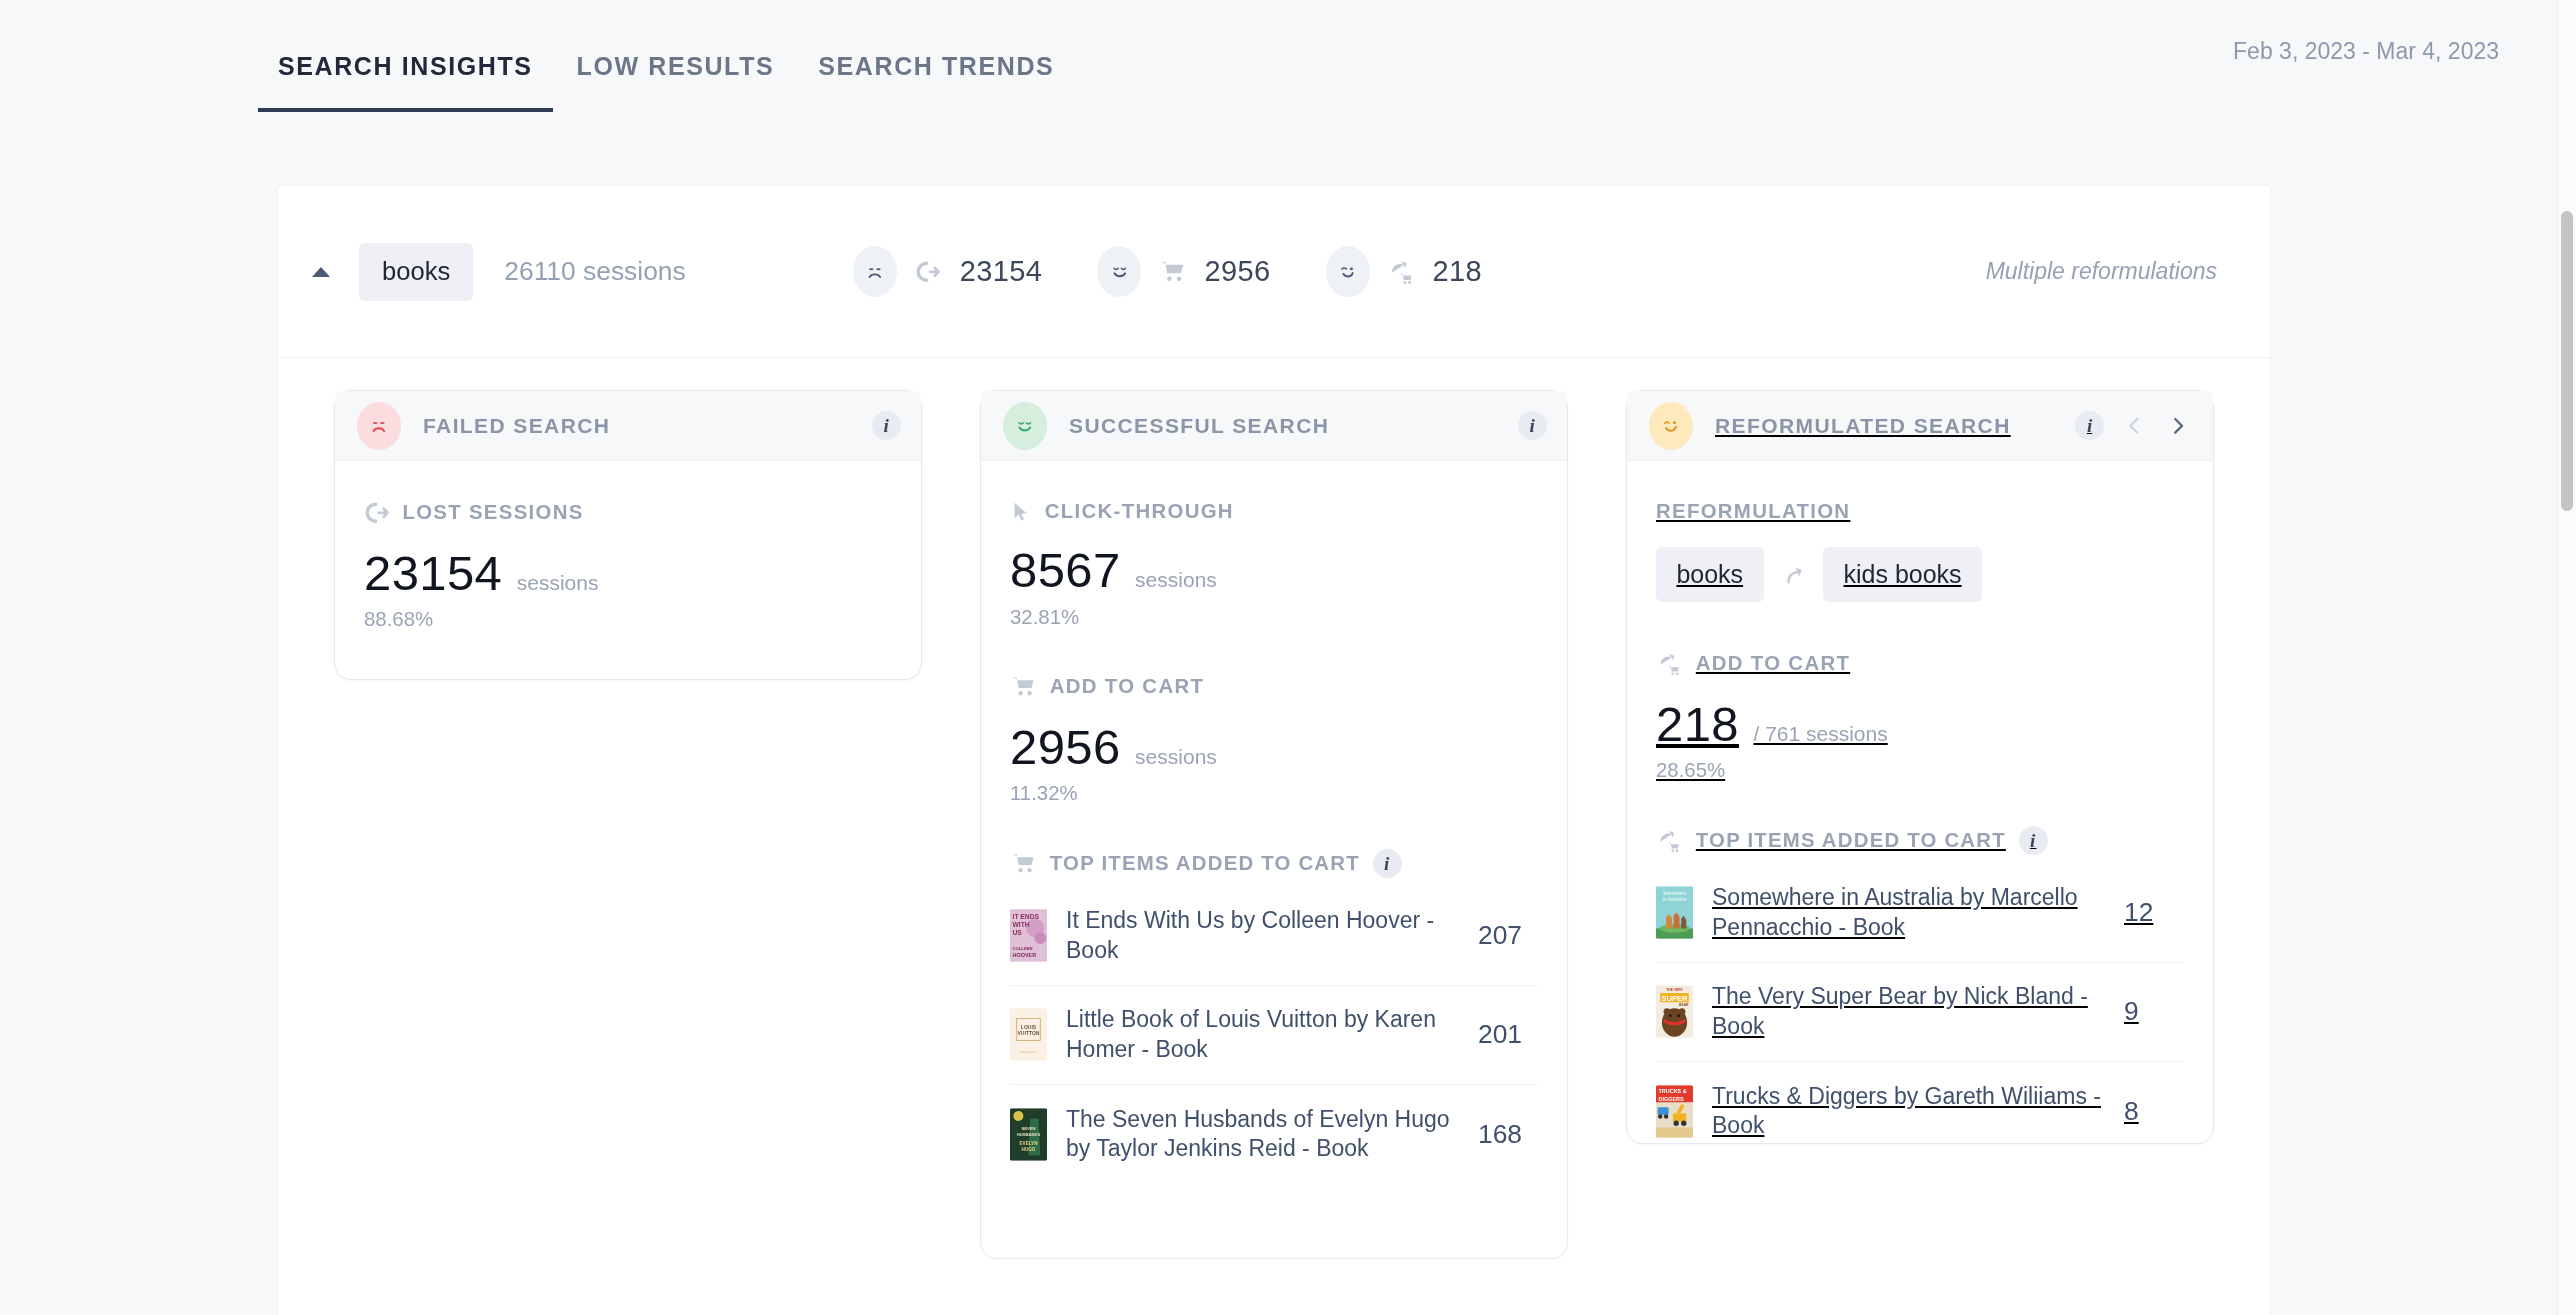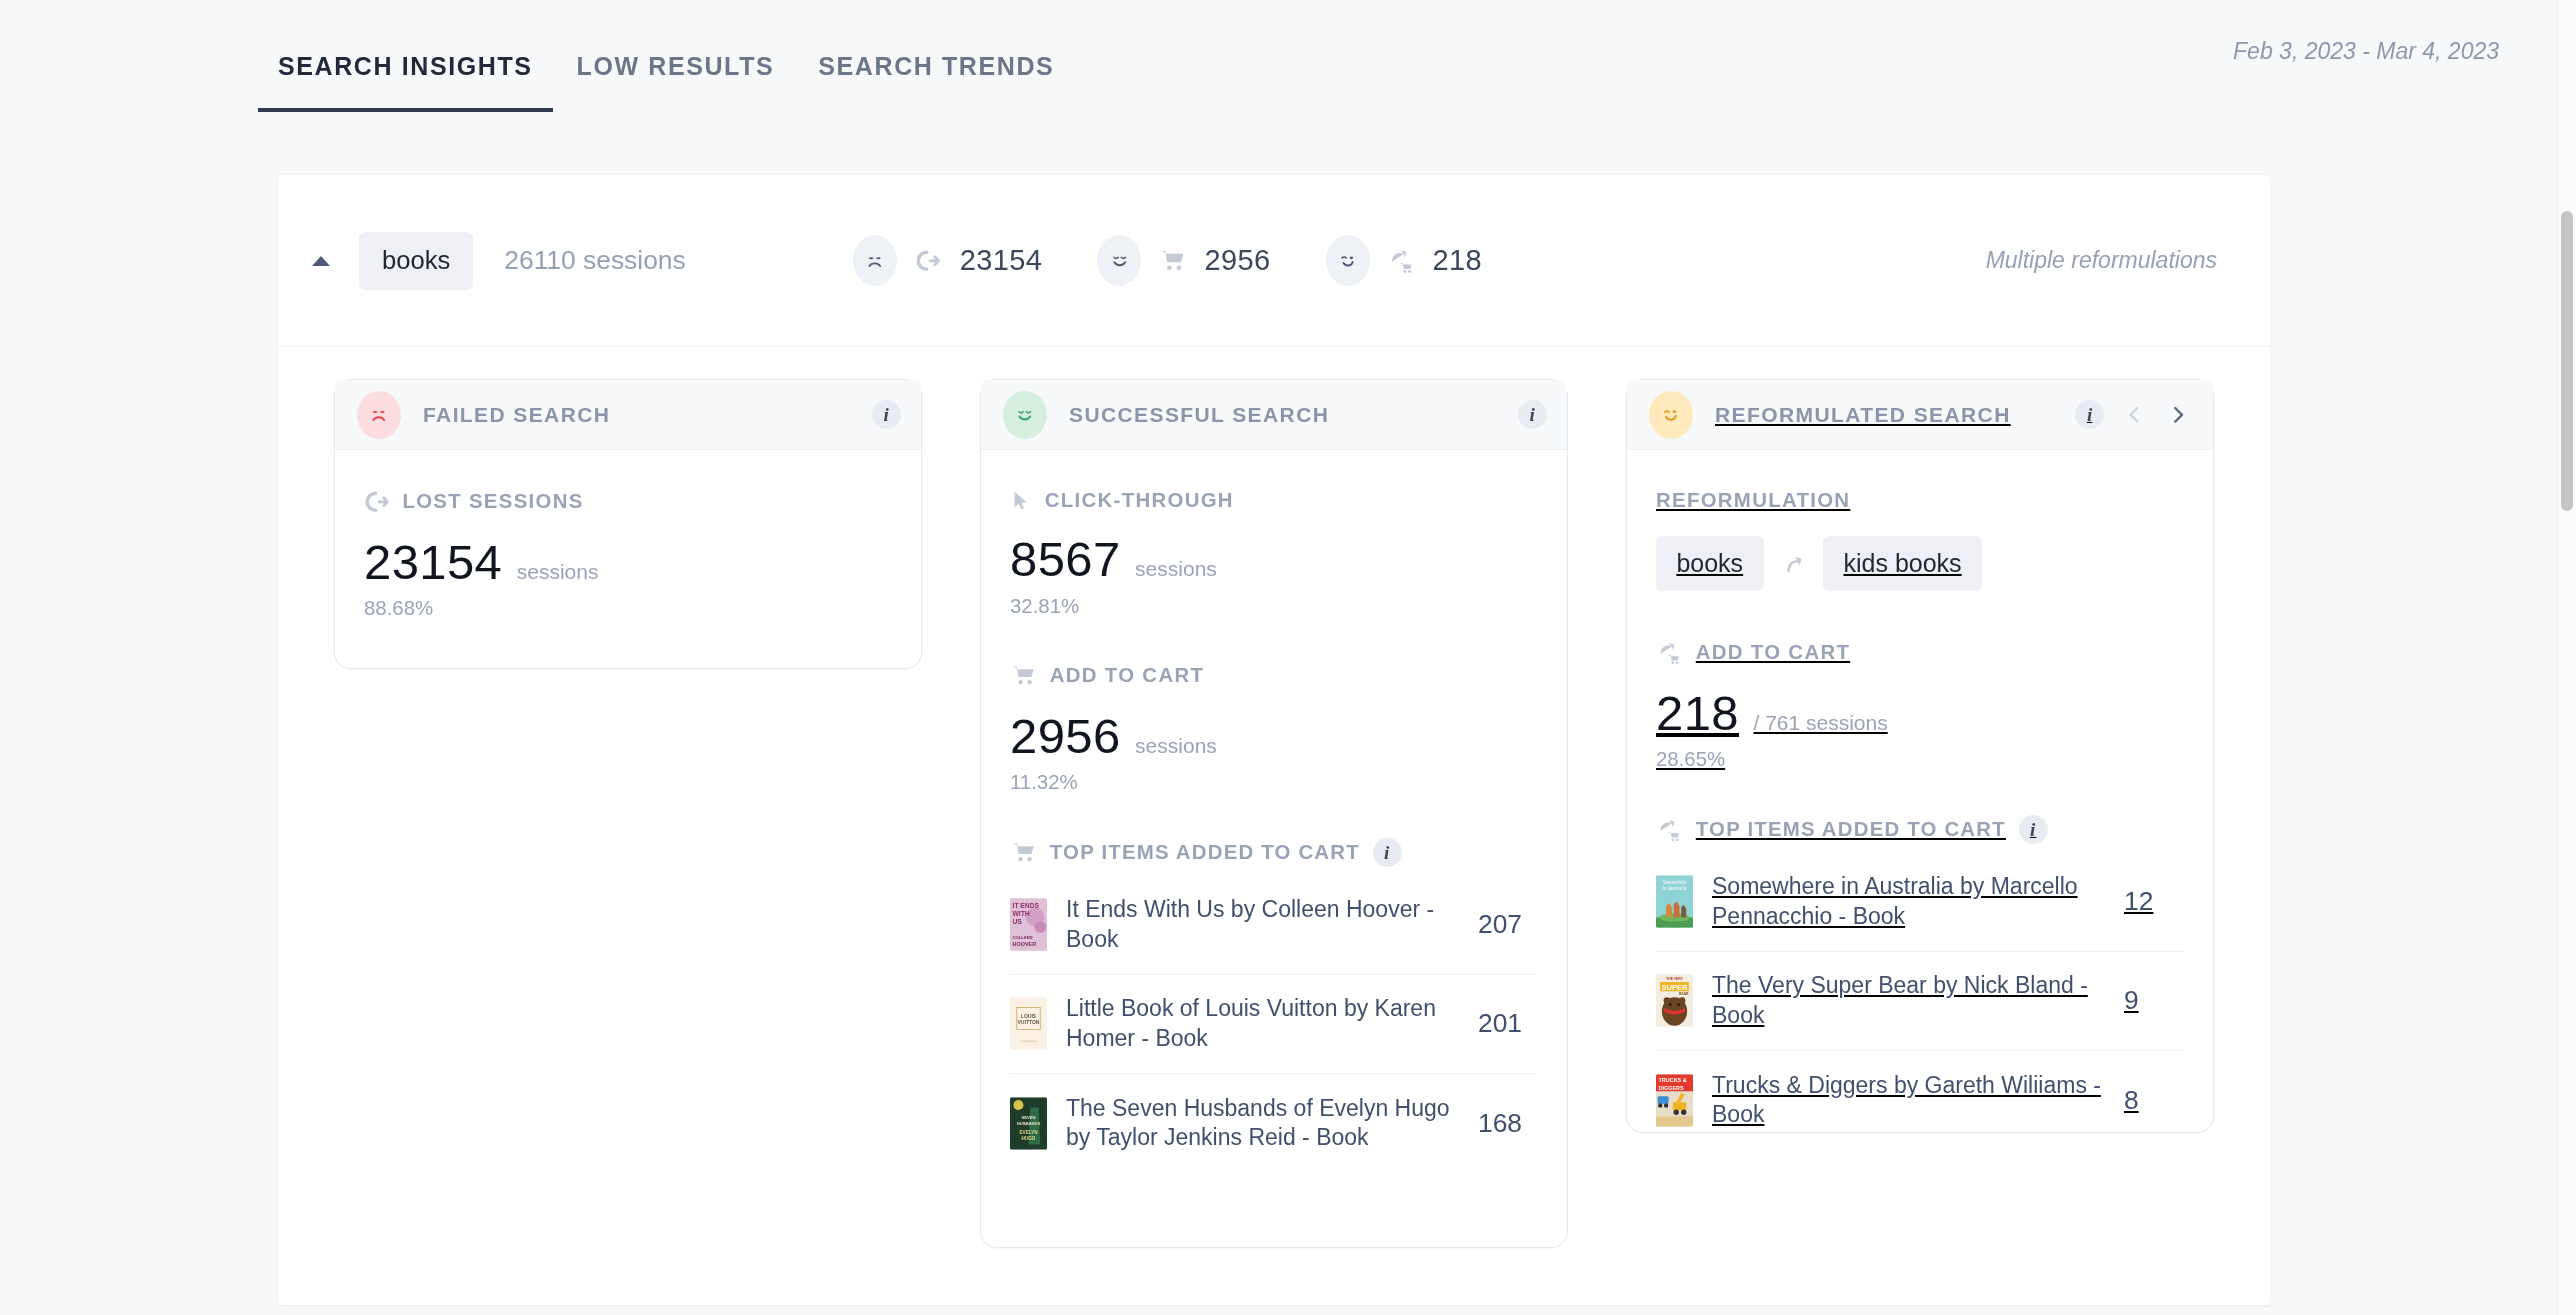--- a/index.html
+++ b/index.html
@@ -42,29 +42,28 @@
     content: "";
     position: absolute;
     left: -20.4px; right: -20.4px; bottom: 0;
     height: 4.3px;
     background: #2f3b52;
   }
   .daterange {
     position: absolute;
     right: 77px; top: 38px;
     font-size: 23px;
-    font-style: italic;
     color: #8e98ab;
     white-space: nowrap;
   }
 
   
   .panel {
     position: absolute;
-    left: 278px; top: 175px;
+    left: 278px; top: 186px;
     width: 1992px;
     background: #ffffff;
     border-radius: 3.4px;
     box-shadow: 0 0.9px 2.6px rgba(30,40,60,.07);
     height: 1130px;
     overflow: hidden;
   }
 
   
   .summary {

